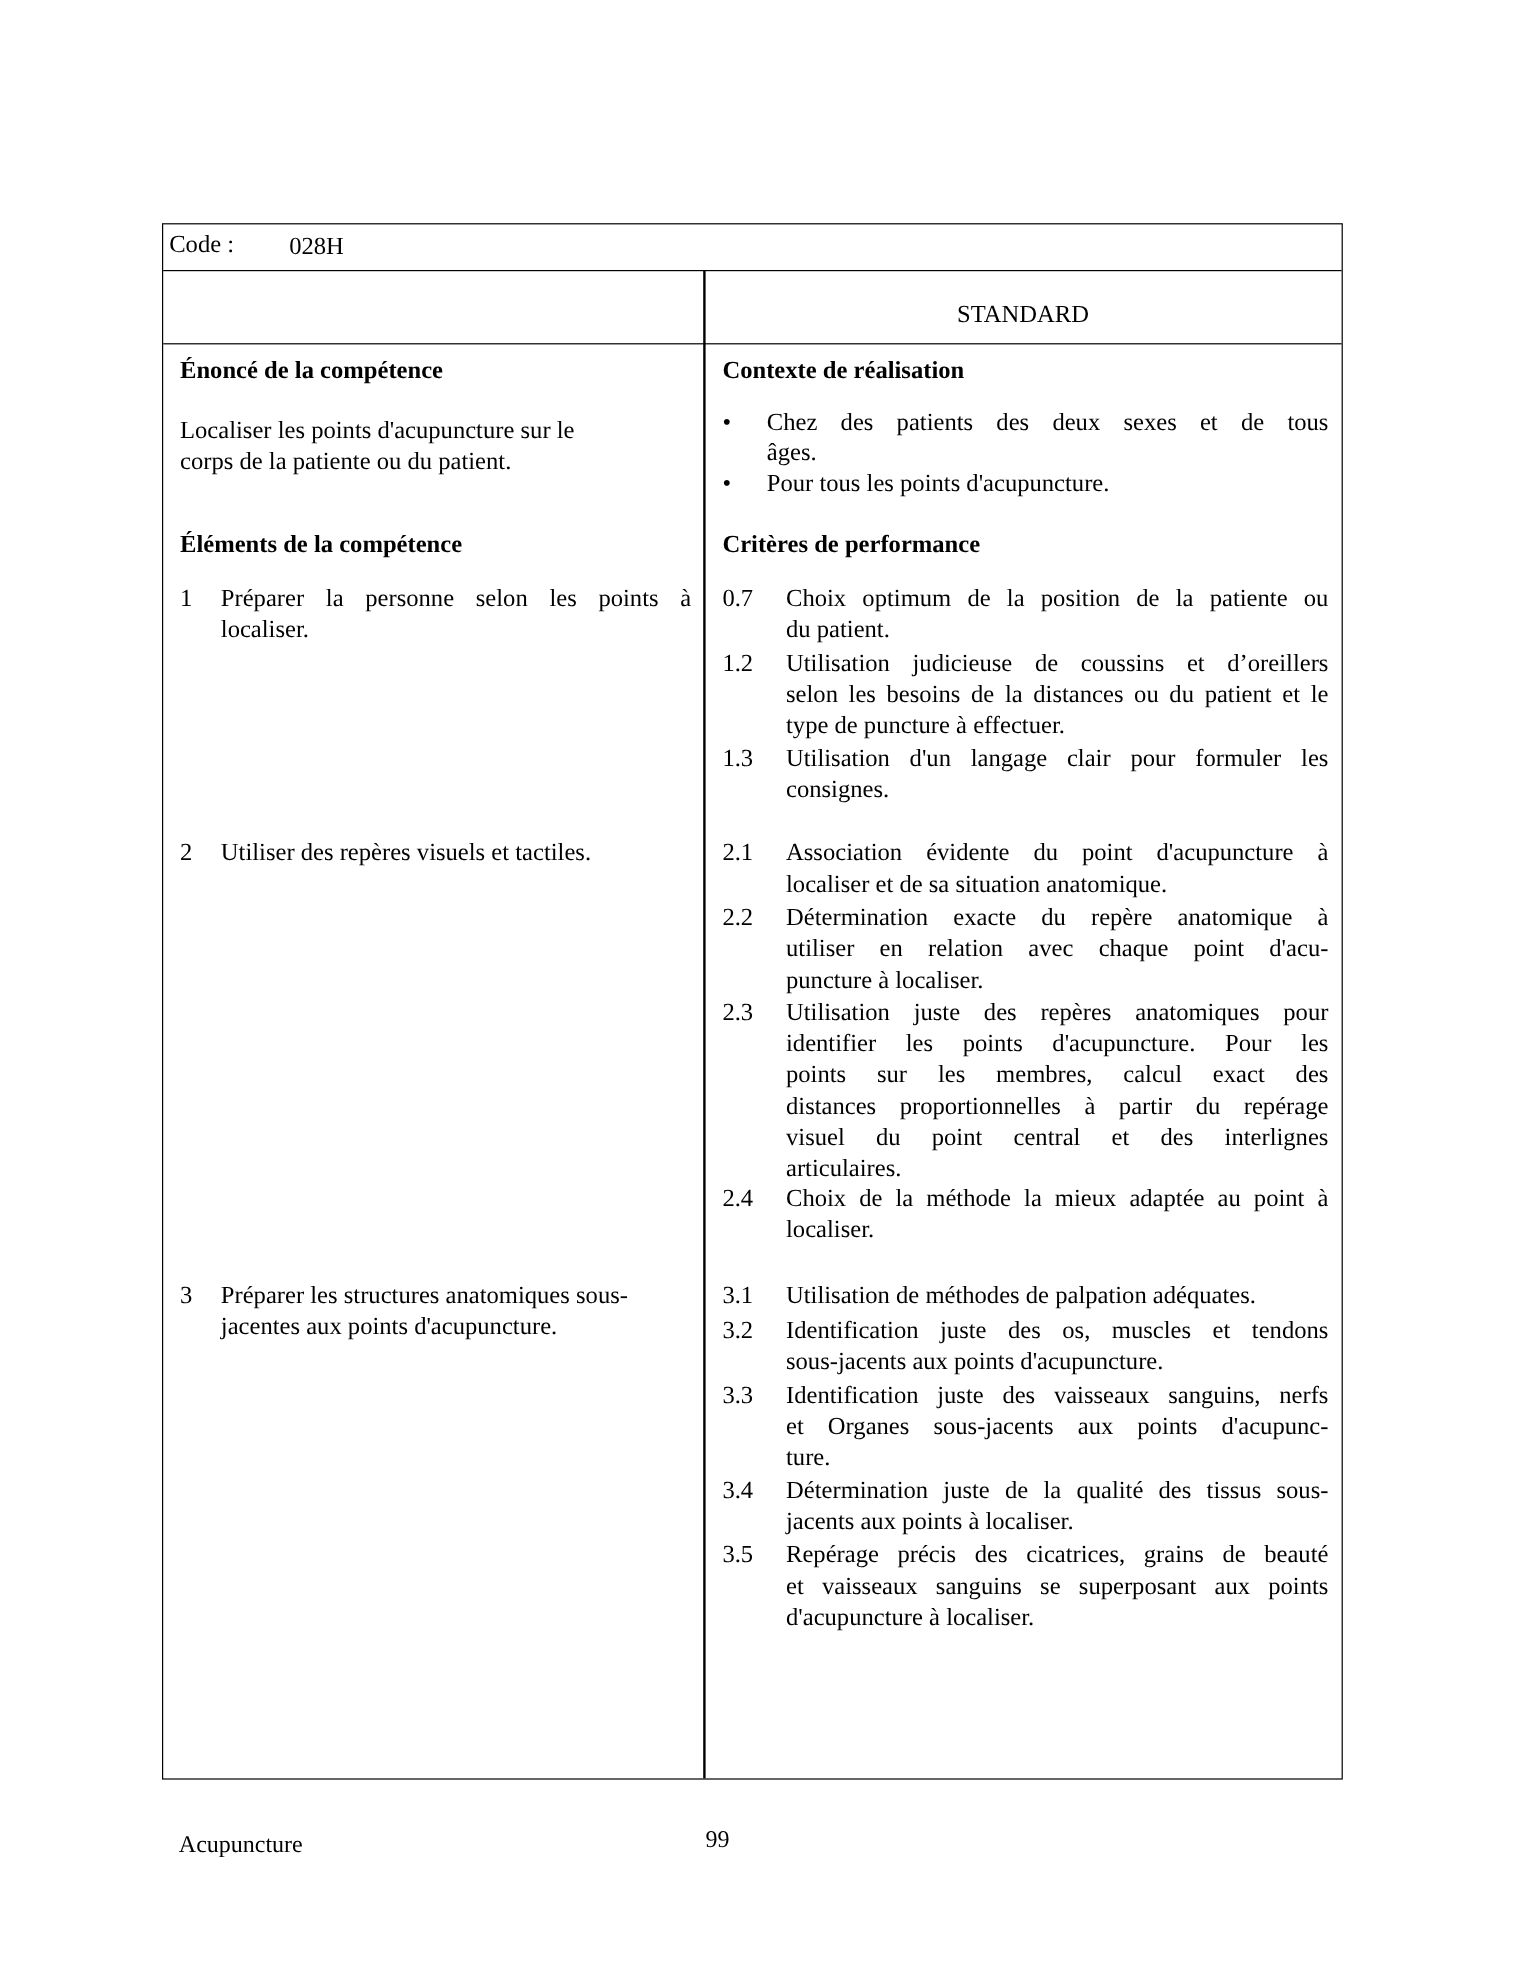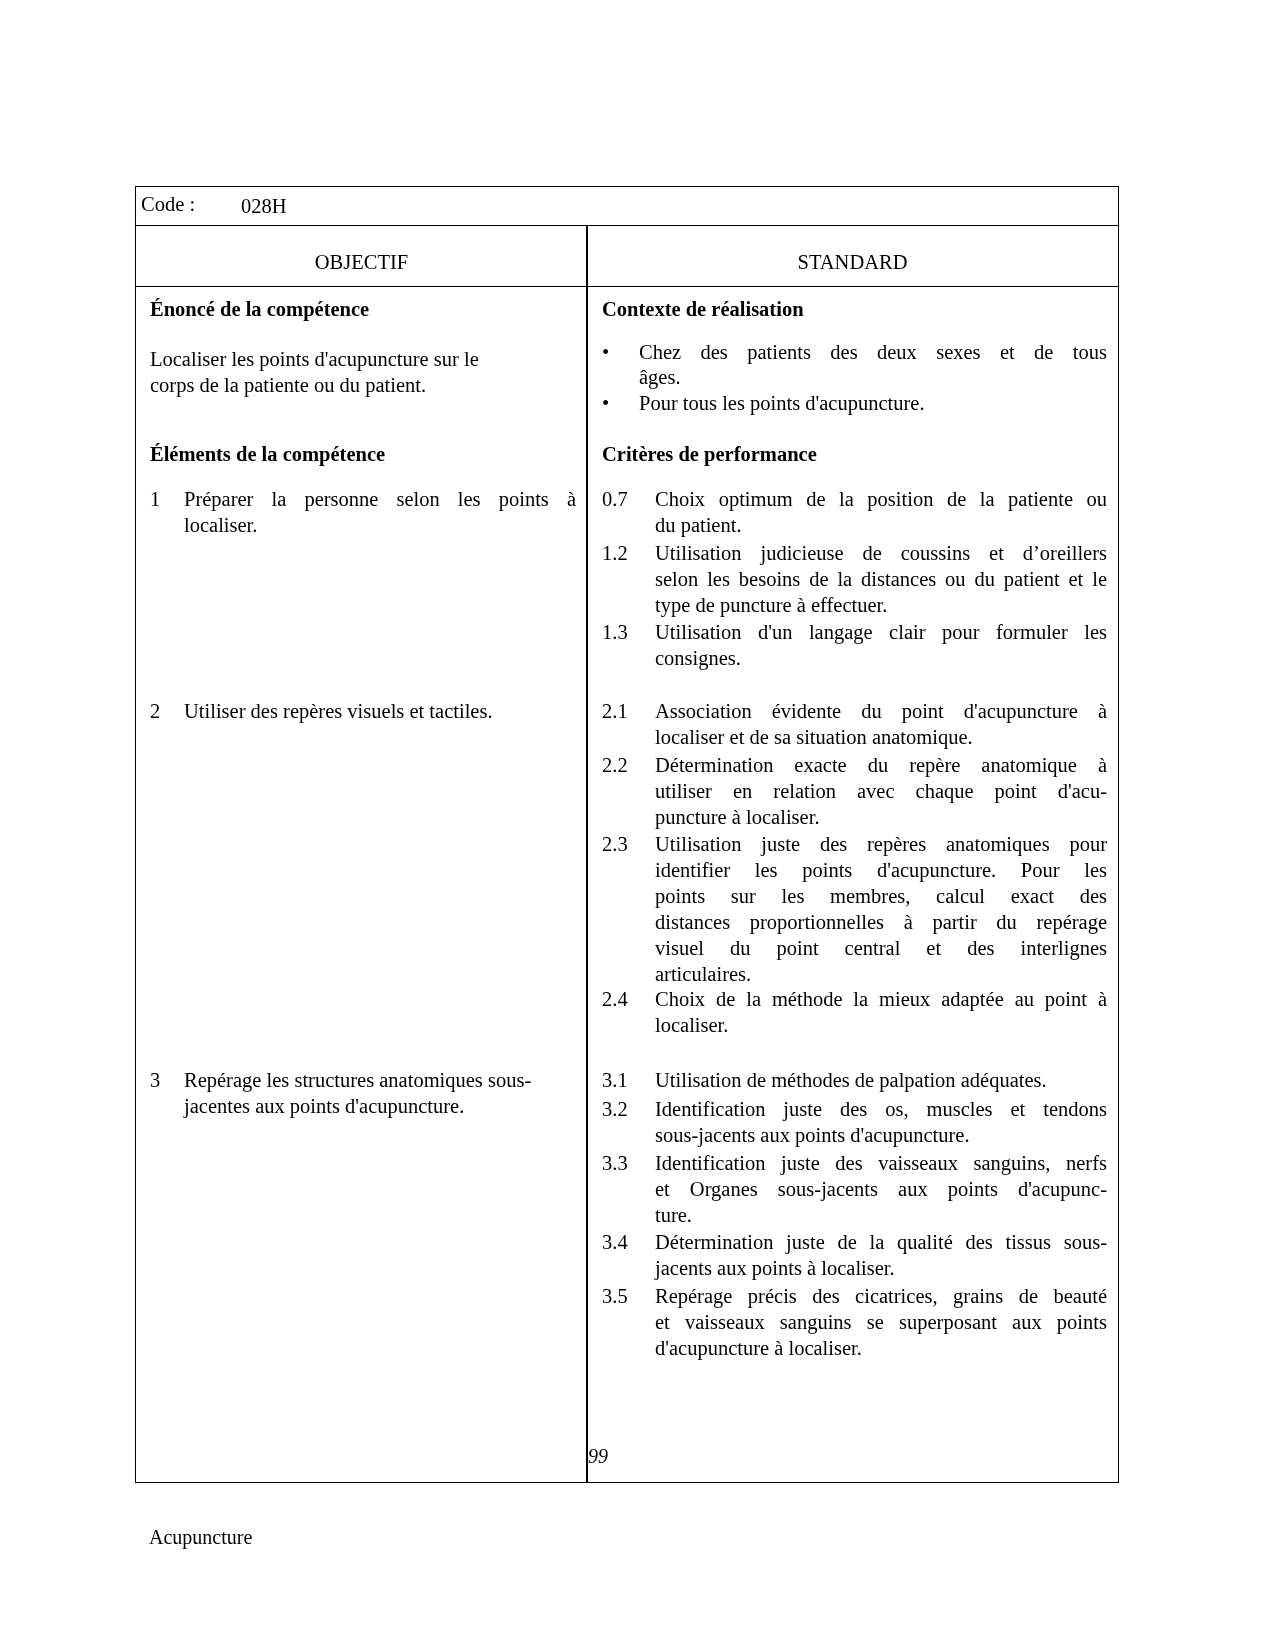--- a/index.html
+++ b/index.html
@@ -24,32 +24,31 @@
   .bullet .btxt { position: absolute; left: 37px; right: 0; text-align: justify; }
   .elem { position: absolute; left: 0; width: 426px; line-height: 26px; }
   .elem .num { position: absolute; left: 0; }
   .elem .etxt { position: absolute; left: 34px; right: 0; text-align: justify; }
   .crit { position: absolute; left: 0; width: 505px; line-height: 26px; }
   .crit .num { position: absolute; left: 0; }
   .crit .ctxt { position: absolute; left: 53px; right: 0; text-align: justify; }
   .jl { display: block; text-align: justify; text-align-last: justify; white-space: nowrap; }
   .ll { display: block; white-space: nowrap; }
   .footer-left { position: absolute; left: 149px; top: 1526px; font-size: 20px; text-align: center; }
-  .footer-page { position: absolute; left: 588px; top: 1445px; font-size: 20px; font-style: italic; }
+  .footer-page { position: absolute; left: 588px; top: 1522px; font-size: 20px; }
 </style>
 </head>
 <body>
 
 <div class="tbl">
   <div class="code-row">
     <span class="code-label">Code :</span>
     <span class="code-value">028H</span>
   </div>
   <div class="hdr-row">
-    <div class="hdr left">OBJECTIF</div>
     <div class="hdr right">STANDARD</div>
   </div>
   <div class="divider"></div>
 
   <div class="col-left">
     <div class="sec-title" style="top:12px">Énoncé de la compétence</div>
     <div class="para" style="top:60px">
       <span class="ll">Localiser les points d'acupuncture sur le</span>
       <span class="ll">corps de la patiente ou du patient.</span>
     </div>
@@ -64,21 +63,21 @@
     </div>
     <div class="elem" style="top:412px">
       <span class="num">2</span>
       <div class="etxt">
         <span class="ll">Utiliser des repères visuels et tactiles.</span>
       </div>
     </div>
     <div class="elem" style="top:781px">
       <span class="num">3</span>
       <div class="etxt">
-        <span class="ll">Repérage les structures anatomiques sous-</span>
+        <span class="ll">Préparer les structures anatomiques sous-</span>
         <span class="ll">jacentes aux points d'acupuncture.</span>
       </div>
     </div>
   </div>
 
   <div class="col-right">
     <div class="sec-title" style="top:12px">Contexte de réalisation</div>
     <div class="bullet" style="top:54px">
       <span class="dot">•</span>
       <div class="btxt">

